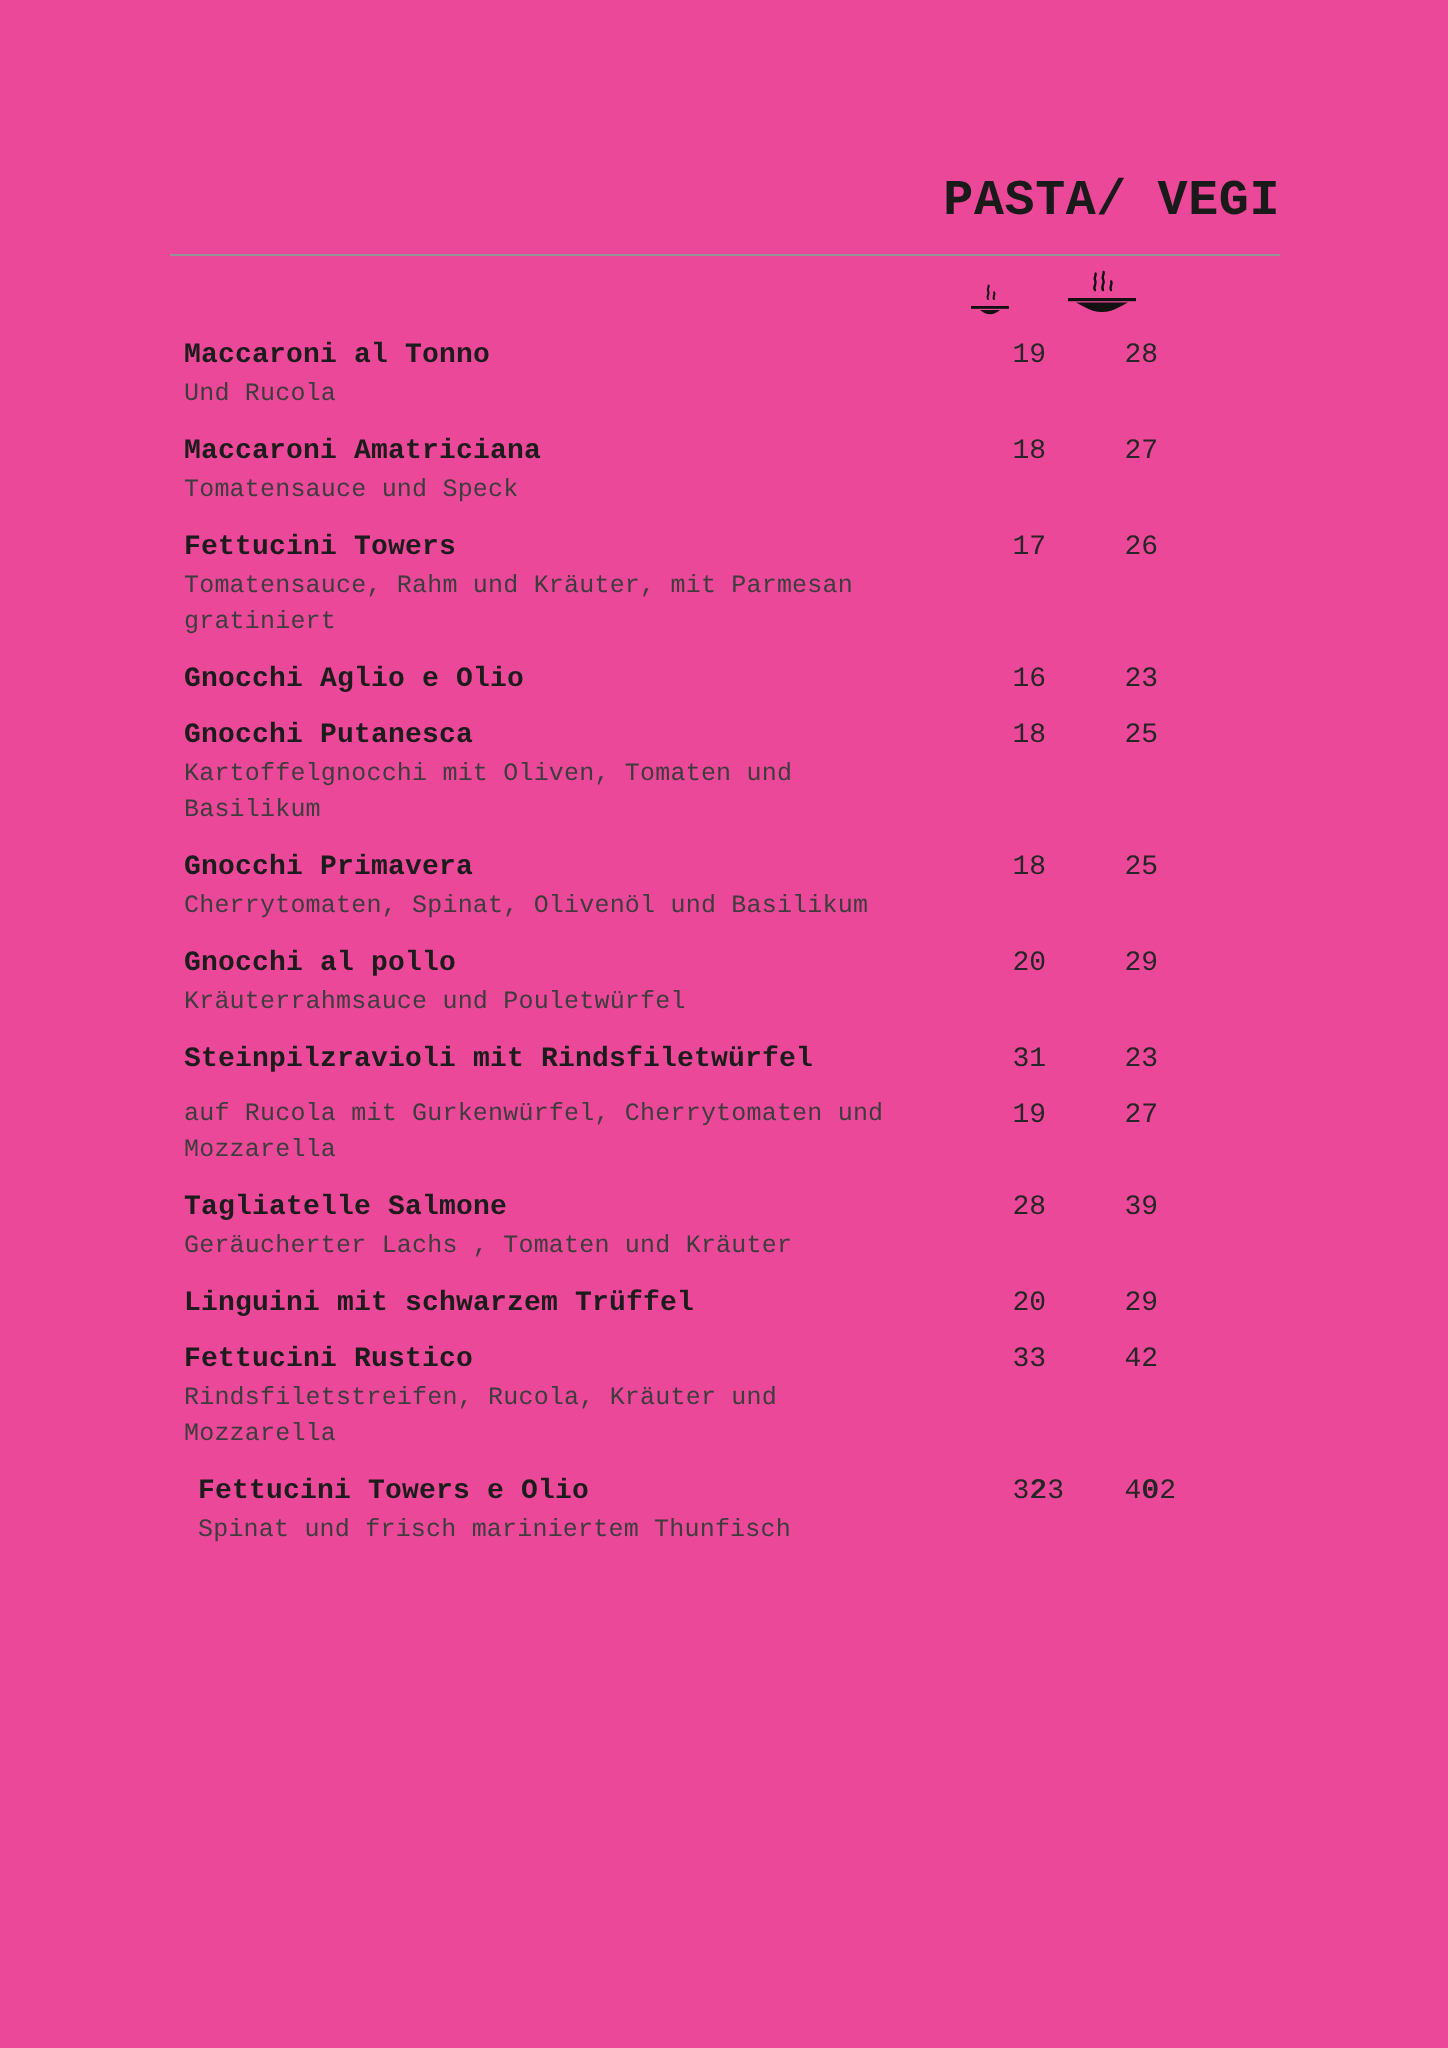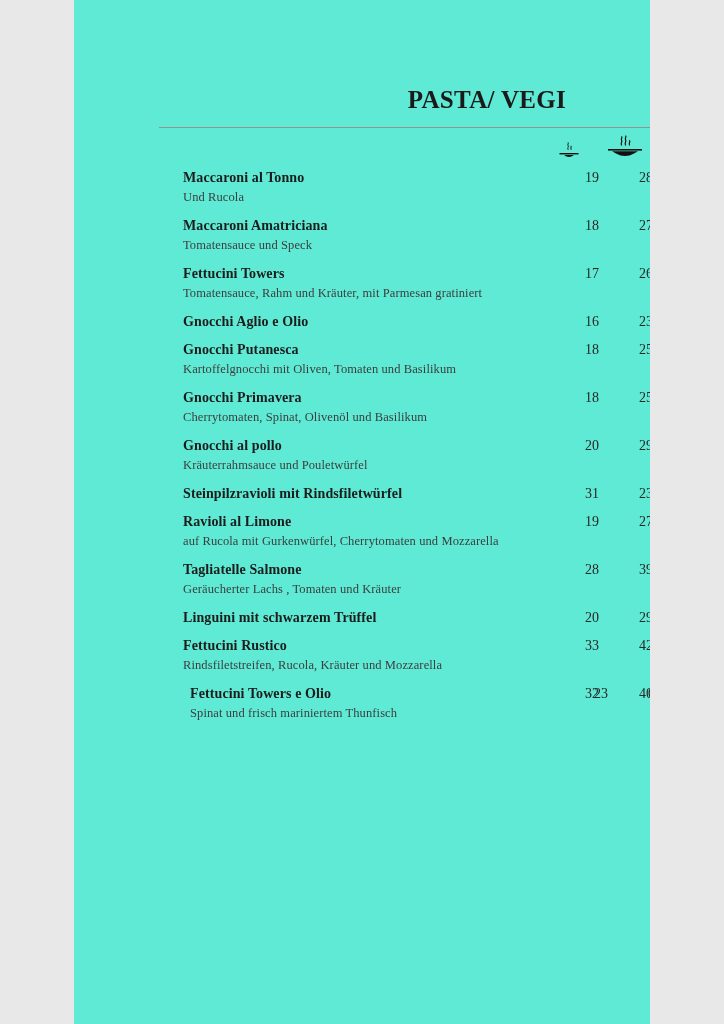--- a/index.html
+++ b/index.html
@@ -1,22 +1,22 @@
 <!DOCTYPE html>
 <html><head>
 <meta charset="utf-8">
 <style>
   html,body{margin:0;padding:0;background:#e8e8e8;}
   .page{
     position:relative;
-    width:576px;height:1024px;
-    background:#5eead4;
+    width:724px;height:1024px;
+    background:#ec4899;
     margin:0 auto;
     overflow:hidden;
-    font-family:Liberation Serif, serif;
+    font-family:Liberation Mono, monospace;
   }
   .title{
     position:absolute;
     top:86px;right:84px;
     font-size:25px;
     font-weight:700;
     letter-spacing:0.3px;
     color:#1a1a1a;
     white-space:nowrap;
   }
@@ -28,21 +28,21 @@
   }
   .icon-wrap{position:absolute;}
   .icon-small{left:484px;top:140px;width:22px;height:23px;}
   .icon-large{left:533px;top:133px;width:36px;height:30px;}
   .icon-wrap svg{display:block;width:100%;height:100%;}
   .menu{
     position:absolute;
     left:92px;top:168px;
     width:487px;
   }
-  .row{display:flex;align-items:flex-start;margin-bottom:8px;margin-left:17px;}
+  .row{display:flex;align-items:flex-start;margin-bottom:8px;}
   .row .main{width:375px;box-sizing:border-box;}
   .row.indent .main{padding-left:7px;}
   .name{
     font-size:14px;font-weight:700;line-height:20px;
     color:#1c1c1c;letter-spacing:0.1px;
   }
   .desc{
     font-size:12.5px;font-weight:400;line-height:18px;
     color:#3d3d3d;margin-bottom:2px;letter-spacing:0.1px;
   }
@@ -140,21 +140,20 @@
       <div class="row">
       <div class="main">
         <div class="name">Steinpilzravioli mit Rindsfiletwürfel</div>
 
       </div>
       <div class="price small">31</div>
       <div class="price large">23</div>
     </div>
       <div class="row">
       <div class="main">
-        <div class="name">Ravioli al Limone</div>
         <div class="desc">auf Rucola mit Gurkenwürfel, Cherrytomaten und Mozzarella</div>
       </div>
       <div class="price small">19</div>
       <div class="price large">27</div>
     </div>
       <div class="row">
       <div class="main">
         <div class="name">Tagliatelle Salmone</div>
         <div class="desc">Geräucherter Lachs , Tomaten und Kräuter</div>
       </div>

